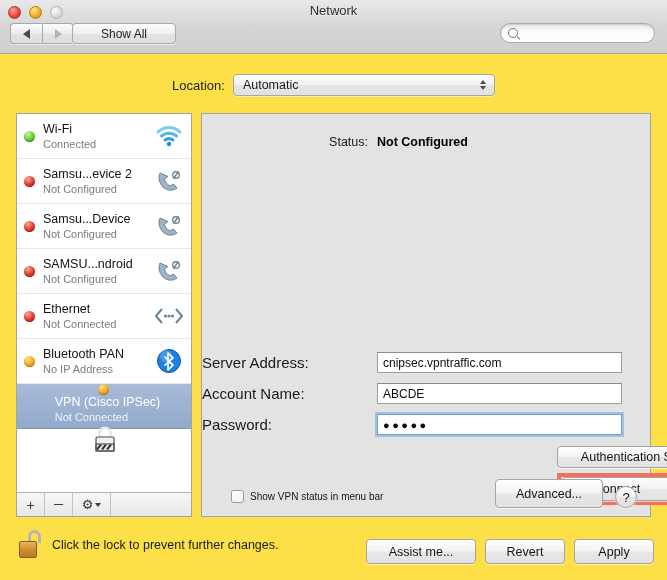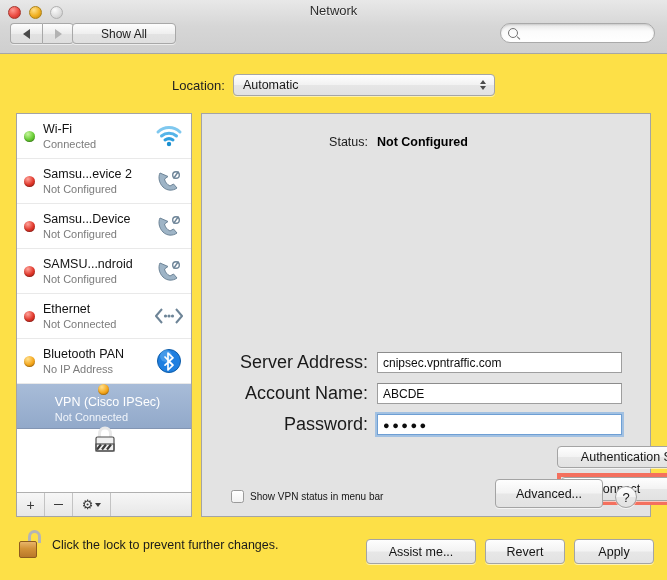--- a/index.html
+++ b/index.html
@@ -282,22 +282,22 @@
   .field-row {
     position: absolute;
     left: 0; width: 100%;
     display: flex; align-items: center;
   }
   .field-row.r1 { top: 238px; }
   .field-row.r2 { top: 269px; }
   .field-row.r3 { top: 300px; }
   .field-label {
     width: 175px;
-    text-align: right;
-    font-size: 18px;
+    text-align: left;
+    font-size: 15px;
     color: #1a1a1a;
     padding-right: 9px;
     box-sizing: border-box;
   }
   .text-field {
     width: 245px; height: 21px;
     background: #ffffff;
     border: 1px solid #9e9e9e;
     border-top-color: #8c8c8c;
     box-sizing: border-box;

